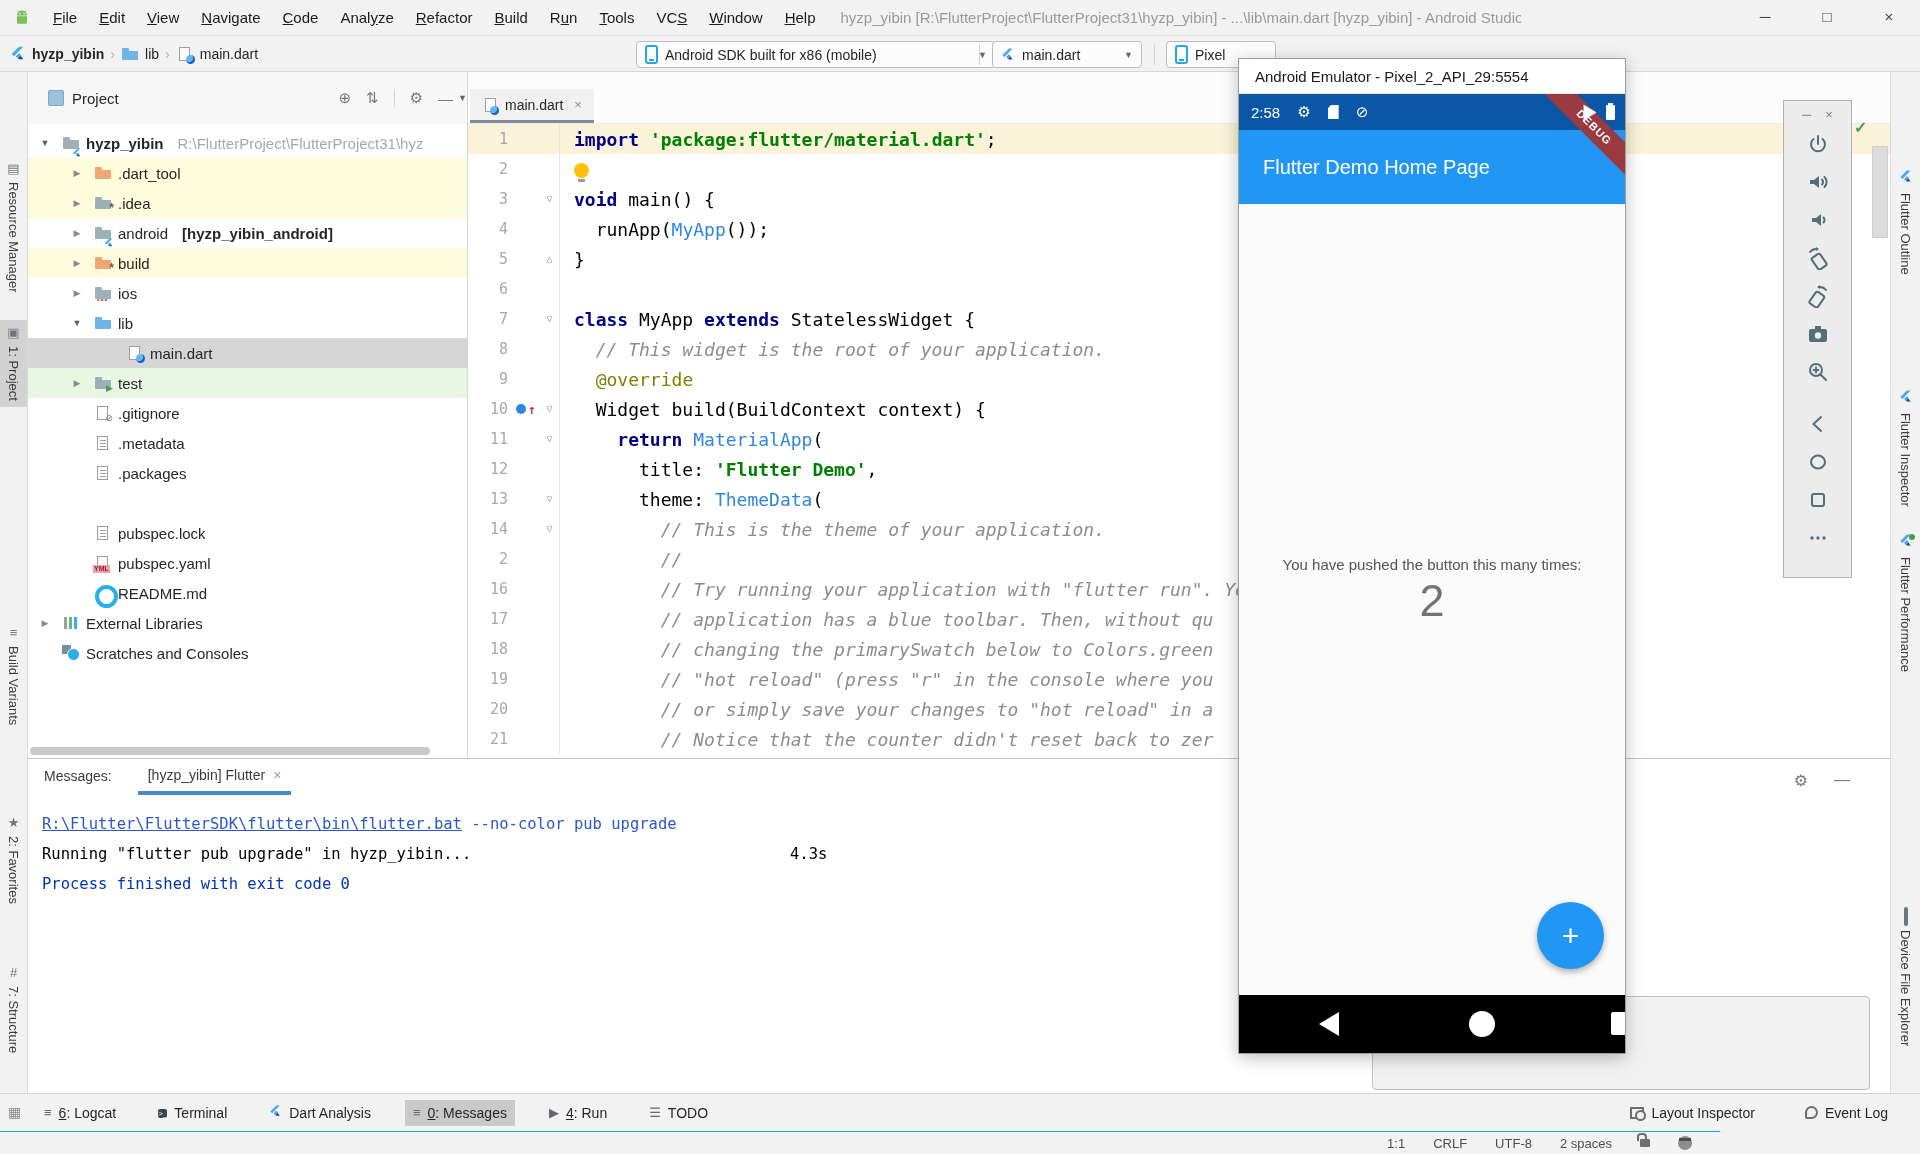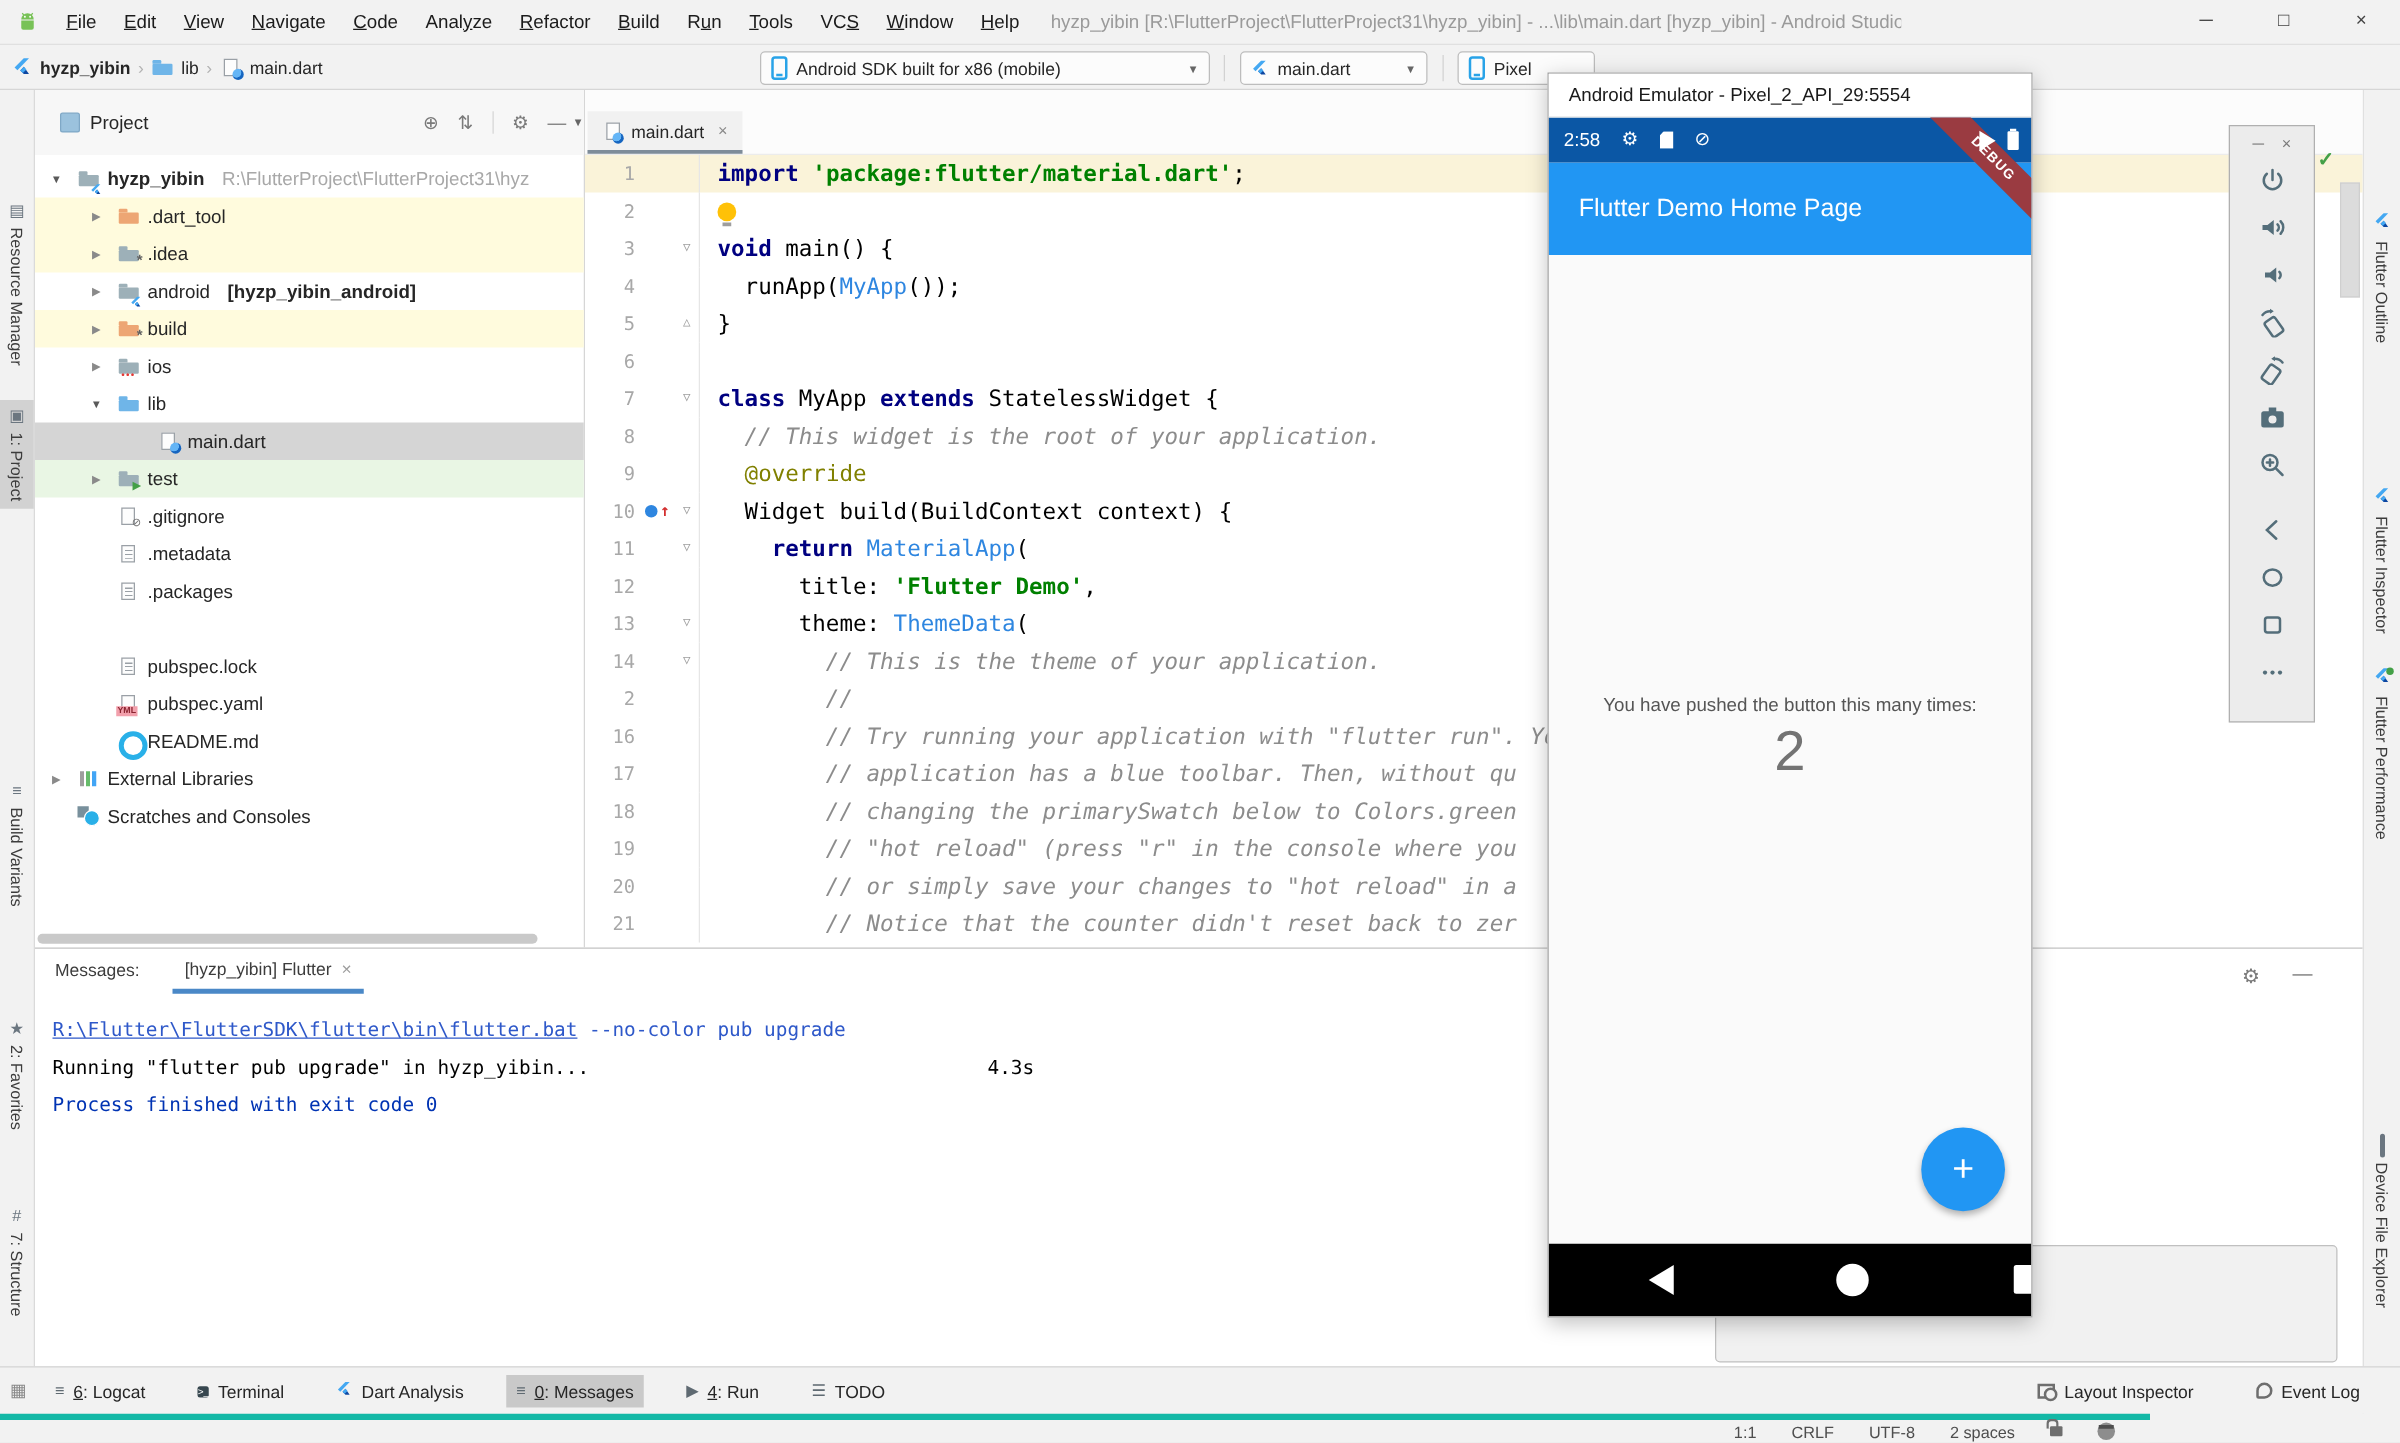--- a/index.html
+++ b/index.html
@@ -135,21 +135,21 @@
   .bb-item { display:flex; align-items:center; gap:7px; font-size:14px; color:#262626; padding:5px 8px; }
   .bb-item.sel { background:#C9C9C9; }
   .bb-item .u { text-decoration:underline; }
   .bb-ico { color:#5F6A72; font-size:13px; line-height:13px; }
   .term-ic { width:15px; height:14px; background:#37474F; color:#FFF; font-size:8px; line-height:13px; text-align:center; border-radius:2px; }
   .bb-right { position:absolute; right:24px; top:0; height:100%; display:flex; align-items:center; gap:34px; }
   .switcher { position:absolute; left:8px; top:10px; color:#8A8A8A; font-size:14px; }
   .li-ic { width:14px; height:12px; border:2px solid #6E6E6E; position:relative; }
   .li-ic:after { content:""; position:absolute; right:-4px; bottom:-4px; width:7px; height:7px; border:2px solid #6E6E6E; border-radius:50%; background:#F2F2F2; }
   .el-ic { width:13px; height:13px; border:2px solid #6E6E6E; border-radius:50% 50% 50% 2px; }
-  .status-bar { position:absolute; left:0; top:1131px; width:1720px; height:23px; background:#F2F2F2; border-top:5px solid #14b8a6; }
+  .status-bar { position:absolute; left:0; top:1131px; width:1720px; height:23px; background:#F2F2F2; border-top:1px solid #14b8a6; }
   .sb-right { position:absolute; right:28px; top:0; height:100%; display:flex; align-items:center; gap:28px; font-size:13px; color:#4E4E4E; }
   .lock-ic { width:10px; height:8px; background:#6E6E6E; position:relative; border-radius:1px; }
   .lock-ic:before { content:""; position:absolute; left:-3px; top:-6px; width:6px; height:6px; border:2px solid #6E6E6E; border-bottom:none; border-radius:4px 4px 0 0; }
   .face-ic { width:14px; height:14px; border-radius:50%; background:#8D8D8D; position:relative; }
   .face-ic:before { content:""; position:absolute; left:1px; top:2px; width:12px; height:3px; background:#4E4E4E; }
 
   
   .bg-popup { position:absolute; left:1372px; top:996px; width:498px; height:94px; background:#F1F1F1;
               border:1px solid #C0C0C0; border-radius:4px; z-index:5; }
 
@@ -240,21 +240,21 @@
         </span>
       <span class="crumb-label">lib</span>
       <span class="crumb-sep">›</span>
       <span class="ic">
           <span class="page"></span>
           <span class="ball"></span>
         </span>
       <span class="crumb-label">main.dart</span>
     </div>
 
-    <div class="combo" style="left:608px;width:360px">
+    <div class="combo" style="left:636px;width:360px">
       <span class="phone-ic"></span>
       <span class="combo-label">Android SDK built for x86 (mobile)</span>
       <span class="combo-arrow">▼</span>
     </div>
     <div class="tb-sep" style="left:979px"></div>
     <div class="combo" style="left:992px;width:150px">
       <svg class="flutter-ic" viewBox="0 0 24 24" style="width:14px;height:14px">
         <path fill="#44A8F2" d="M13.5 1L2.5 12l3.4 3.4L19.8 1z"></path>
         <path fill="#0D47A1" d="M13.6 11.2l-4.3 4.3 4.3 4.3h6.2z"></path>
         <path fill="#44A8F2" d="M9.3 15.5l4.3-4.3 3.1 3.1-4.3 4.3z"></path>

